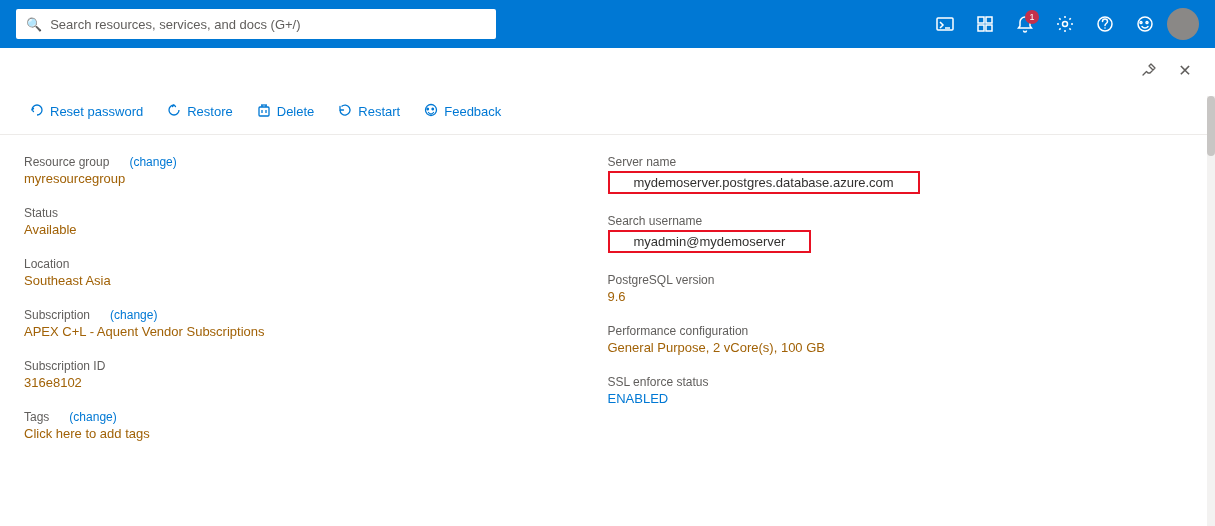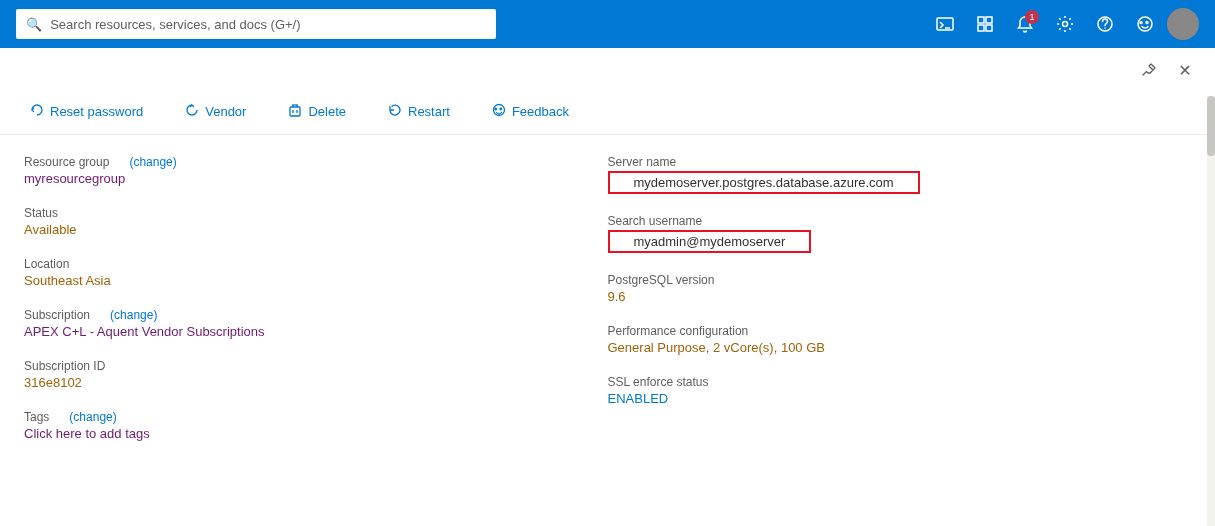--- a/index.html
+++ b/index.html
@@ -100,21 +100,21 @@
       color: #605e5c;
       font-size: 16px;
       border-radius: 2px;
     }
 
     
     .toolbar {
       display: flex;
       align-items: center;
       padding: 8px 20px;
-      gap: 22px;
+      gap: 4px;
       border-bottom: 1px solid #edebe9;
     }
     .toolbar-btn {
       display: flex;
       align-items: center;
       gap: 6px;
       padding: 6px 10px;
       cursor: pointer;
       color: #0078d4;
       font-size: 13px;
@@ -140,21 +140,21 @@
     .info-label {
       color: #605e5c;
       font-size: 12px;
       margin-bottom: 2px;
     }
     .info-value {
       color: #a16207;
       font-size: 13px;
     }
     .info-value.link {
-      color: #701a75;
+      color: #a16207;
       cursor: pointer;
       text-decoration: none;
     }
     .inline-link {
       color: #0078d4;
       cursor: pointer;
       font-size: 12px;
     }
 
     .info-label-with-action {
@@ -274,21 +274,21 @@
       </span>
       <span>Reset password</span>
     </div>
     <div class="toolbar-btn">
       <span class="btn-icon">
         <svg width="14" height="14" viewBox="0 0 14 14" fill="none">
             <path d="M7 2a5 5 0 1 0 5 5" stroke="#0078d4" stroke-width="1.3"></path>
             <path d="M7 2L5.5 3.5M7 2L8.5 3.5" stroke="#0078d4" stroke-width="1.3" stroke-linecap="round"></path>
           </svg>
       </span>
-      <span>Vendor</span>
+      <span>Restore</span>
     </div>
     <div class="toolbar-btn">
       <span class="btn-icon">
         <svg width="14" height="14" viewBox="0 0 14 14" fill="none">
             <rect x="2" y="4" width="10" height="9" rx="1" stroke="#0078d4" stroke-width="1.3"></rect>
             <line x1="5" y1="4" x2="5" y2="2" stroke="#0078d4" stroke-width="1.3"></line>
             <line x1="9" y1="4" x2="9" y2="2" stroke="#0078d4" stroke-width="1.3"></line>
             <line x1="4" y1="2" x2="10" y2="2" stroke="#0078d4" stroke-width="1.3"></line>
             <line x1="5" y1="7" x2="5" y2="10" stroke="#0078d4" stroke-width="1.3"></line>
             <line x1="9" y1="7" x2="9" y2="10" stroke="#0078d4" stroke-width="1.3"></line>

